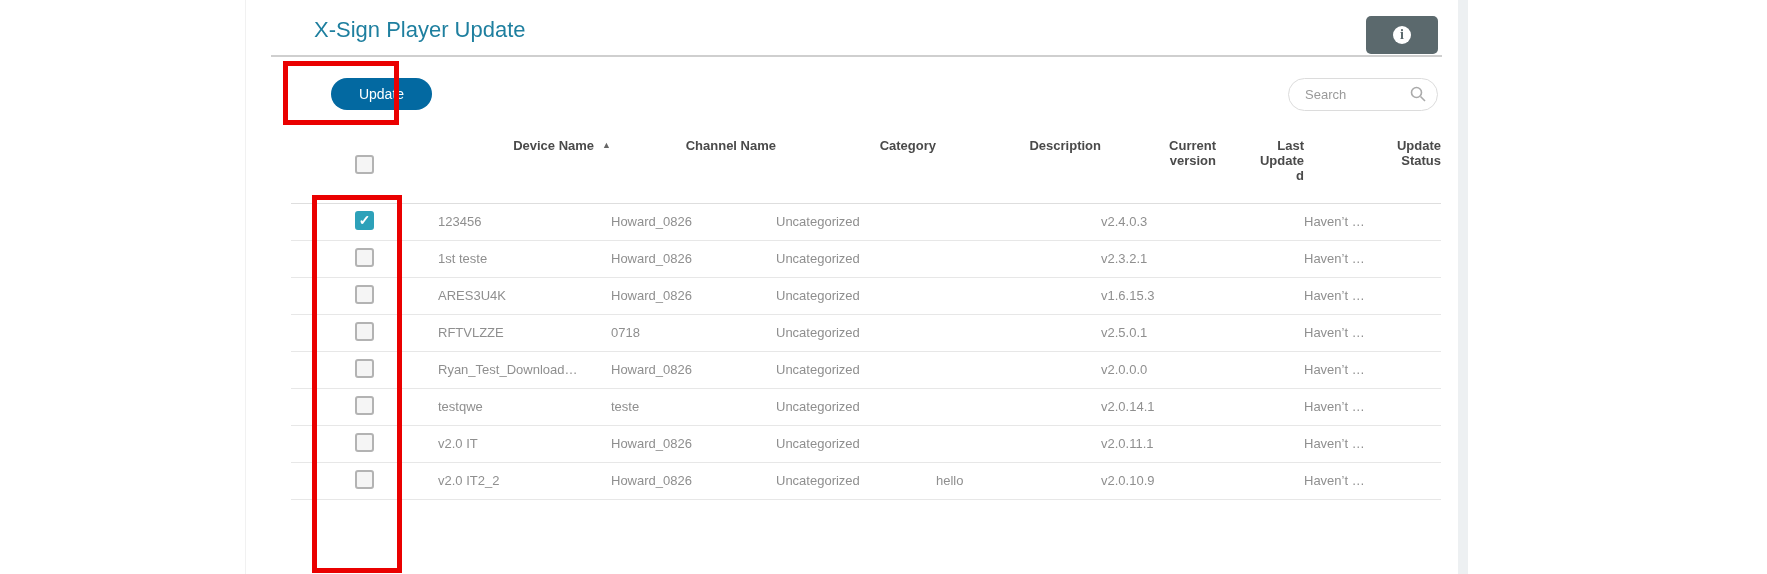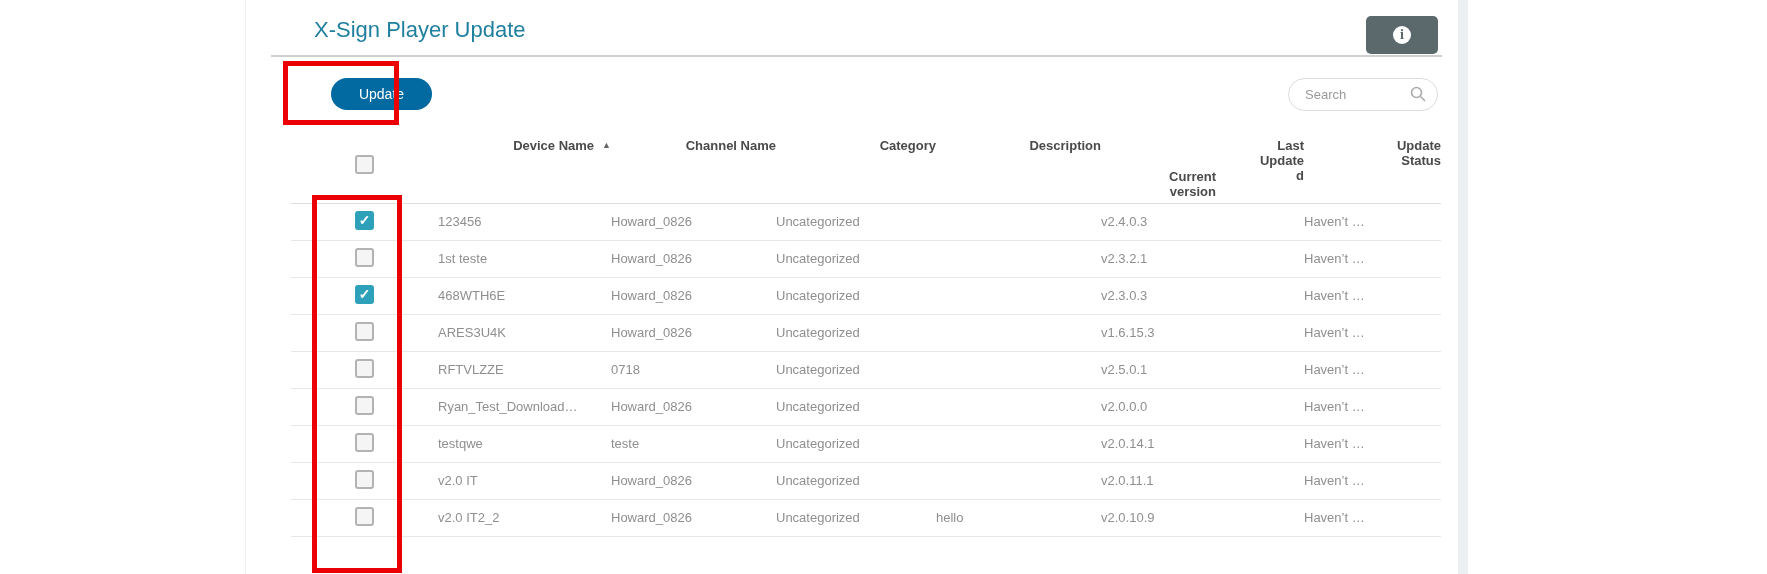--- a/index.html
+++ b/index.html
@@ -40,21 +40,21 @@
                   border-collapse:collapse; table-layout:fixed; }
   table.devices col.c1{width:147px} table.devices col.c2{width:173px}
   table.devices col.c3{width:165px} table.devices col.c4{width:160px}
   table.devices col.c5{width:165px} table.devices col.c6{width:115px}
   table.devices col.c7{width:88px}  table.devices col.c8{width:137px}
 
   thead th { text-align:right; vertical-align:top; padding-top:13px; height:78px;
              font-size:13px; font-weight:bold; color:#4a4a4a;
              border-bottom:1px solid #dedede; }
   thead th .wrap { display:inline-block; overflow-wrap:break-word; }
-  thead th.th-version .wrap { width:55px;margin-top:31px; }
+  thead th.th-version .wrap { width:55px; }
   thead th.th-last .wrap { width:47px; }
   thead th.th-status .wrap { width:60px; }
   thead th.th-check { text-align:center; padding-top:30px; }
   .sort-icon { font-size:9px; color:#666; margin-left:8px; vertical-align:2px; }
 
   tbody td { height:37px; font-size:13px; color:#8f8f8f;
              border-bottom:1px solid #e7e7e7; white-space:nowrap; overflow:hidden; }
   tbody td.td-check { text-align:center; }
 
   .checkbox { display:inline-block; width:19px; height:19px; border:2px solid #b3b3b3;
@@ -139,30 +139,20 @@
     <td class="td-check"><span class="checkbox"></span></td>
     <td>1st teste</td>
     <td>Howard_0826</td>
     <td>Uncategorized</td>
     <td></td>
     <td>v2.3.2.1</td>
     <td></td>
     <td>Haven’t …</td>
   </tr>
 
-  <tr>
-    <td class="td-check"><span class="checkbox checked"></span></td>
-    <td>468WTH6E</td>
-    <td>Howard_0826</td>
-    <td>Uncategorized</td>
-    <td></td>
-    <td>v2.3.0.3</td>
-    <td></td>
-    <td>Haven’t …</td>
-  </tr>
 
   <tr>
     <td class="td-check"><span class="checkbox"></span></td>
     <td>ARES3U4K</td>
     <td>Howard_0826</td>
     <td>Uncategorized</td>
     <td></td>
     <td>v1.6.15.3</td>
     <td></td>
     <td>Haven’t …</td>

